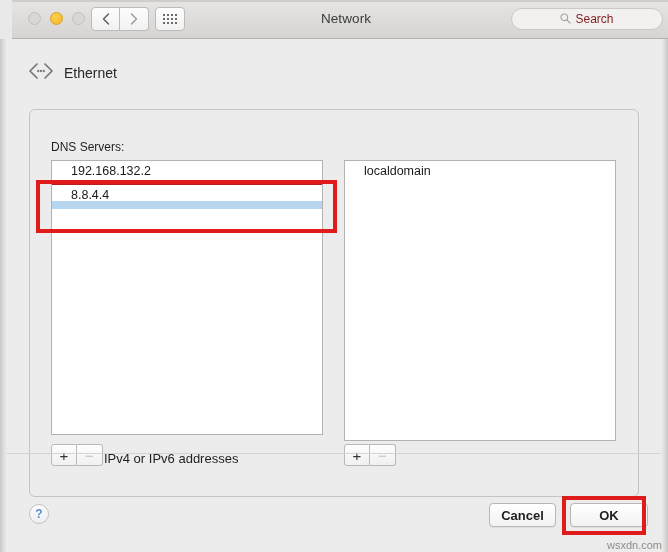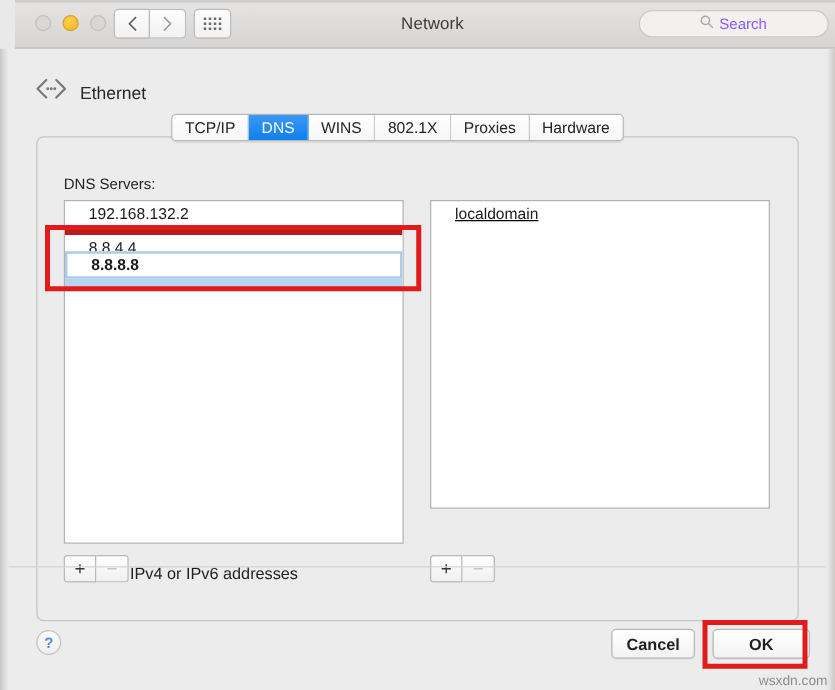--- a/index.html
+++ b/index.html
@@ -117,21 +117,21 @@
     border: 1px solid #cbc8c6;
     border-radius: 11px;
     box-sizing: border-box;
     display: flex;
     align-items: center;
     justify-content: center;
   }
   .searchbox .sicon { margin-right: 4px; display:block; }
   .searchbox .sph {
     font-size: 12px;
-    color: #8b5cf6;
+    color: #7f1d1d;
   }
 
   
   .sheet {
     position: absolute;
     left: 0;
     top: 39px;
     width: 668px;
     height: 513px;
     background: #ececec;
@@ -218,34 +218,34 @@
   .lbl-sd    { left: 344px; top: 140px; }
 
   .listbox {
     position: absolute;
     background: #ffffff;
     border: 1px solid #b5b3b1;
     box-sizing: border-box;
     overflow: hidden;
   }
   .lb-dns { left: 51px; top: 160px; width: 272px; height: 275px; }
-  .lb-sd  { left: 344px; top: 160px; width: 272px; height: 247px; text-decoration: underline; }
+  .lb-sd  { left: 344px; top: 160px; width: 272px; height: 281px; }
 
   .lrow {
     height: 20px;
     line-height: 20px;
     padding-left: 19px;
     font-size: 12.5px;
     color: #1a1a1a;
     box-sizing: border-box;
     white-space: nowrap;
   }
   .lrow.sel-band {
     background: #ffffff;
-    border-top: 7px solid #b91c1c;
+    border-top: 4px solid #b91c1c;
   }
   .lrow.editing {
     position: relative;
     background: #ffffff;
     border: 2px solid #a9cde9;
     height: 22px;
     line-height: 18px;
     font-weight: bold;
     margin: 0;
   }
@@ -423,35 +423,26 @@
           <circle cx="13" cy="9" r="1.15" fill="#77767a"></circle>
           <circle cx="15.8" cy="9" r="1.15" fill="#77767a"></circle>
         </svg>
       </span>
       <span class="ether-label">Ethernet</span>
     </div>
   </div>
 
   <div class="panel" style="top:109px;"></div>
 
-  <div class="tabbar">
-    <div class="tab">TCP/IP</div>
-    <div class="tab selected">DNS</div>
-    <div class="tab">WINS</div>
-    <div class="tab">802.1X</div>
-    <div class="tab">Proxies</div>
-    <div class="tab">Hardware</div>
-  </div>
 
   <div class="col-label lbl-dns">DNS Servers:</div>
 
   <div class="listbox lb-dns">
     <div class="lrow">192.168.132.2</div>
     <div class="lrow sel-band">8.8.4.4</div>
-    <div class="lrow editing">8.8.8.8</div>
     <div class="lrow editing-after"></div>
   </div>
 
   <div class="listbox lb-sd">
     <div class="lrow">localdomain</div>
   </div>
 
   <div class="pmgroup pm-dns">
     <div class="pmbtn first">+</div>
     <div class="pmbtn last disabled">−</div>

